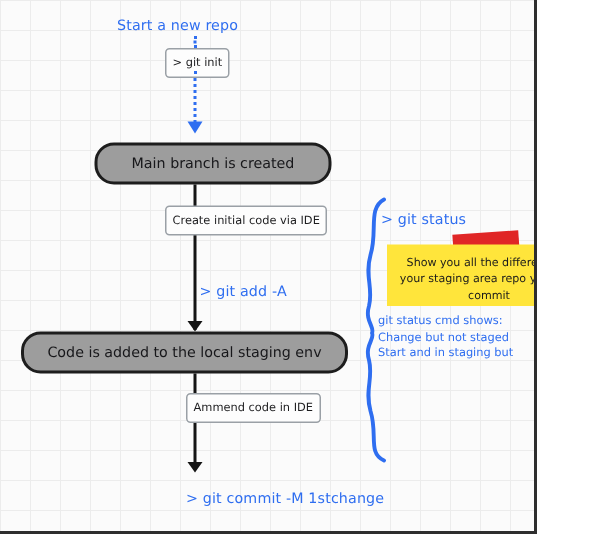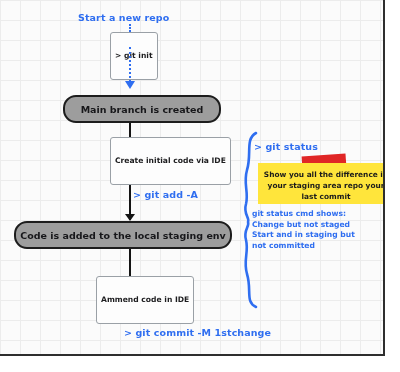--- a/index.html
+++ b/index.html
@@ -13,32 +13,31 @@
     height: 372px;
     overflow: hidden;
     font-family: "Liberation Sans", sans-serif;
   }
 
   
   #canvas {
     position: absolute;
     left: 0;
     top: 0;
-    width: 385px;
+    width: 358px;
     height: 356px;
     background-color: #fbfbfb;
     background-image:
       linear-gradient(to right, #ececec 1px, transparent 1px),
       linear-gradient(to bottom, #ececec 1px, transparent 1px);
     background-size: 20px 20px;
     box-sizing: border-box;
     border-right: 2px solid #2e2e2e;
     border-bottom: 2px solid #2e2e2e;
     overflow: hidden;
-    font-weight: bold;
   }
 
   
   .abs { position: absolute; }
 
   
   .blue-hand {
     color: #2f6ef0;
     font-size: 9.5px;
     font-family: "DejaVu Sans", sans-serif;
@@ -65,21 +64,21 @@
 
   
   .chip {
     position: absolute;
     background: #fdfdfd;
     border: 1px solid #9aa0a6;
     border-radius: 3px;
     color: #1d1d1f;
     font-size: 7.6px;
     font-family: "DejaVu Sans", sans-serif;
-    padding: 18px 4px;
+    padding: 4px 4px;
     white-space: nowrap;
     box-sizing: border-box;
     line-height: 10px;
   }
 
   
   .vline {
     position: absolute;
     width: 2px;
     background: #141414;
@@ -159,37 +158,36 @@
 
   <div class="chip" style="left:110px; top:137px;">Create initial code via IDE</div>
 
   <div class="abs blue-hand" style="left:133px; top:189px;text-align:center;">&gt; git add -A</div>
 
   <div class="node" style="left:14px; top:221px; width:218px; height:28px;">Code is added to the local staging env</div>
 
   <div class="vline" style="left:129px; top:249px; height:64px;"></div>
   <div class="arrowhead" style="left:125px; top:308px;"></div>
 
-  <div class="chip" style="left:96px; top:262px;margin-top:14px;">Ammend code in IDE</div>
+  <div class="chip" style="left:124px; top:262px;">Ammend code in IDE</div>
 
   <div class="abs blue-hand" style="left:124px; top:287px;margin-top:40px;">&gt; git commit -M 1stchange</div>
 
 
   <svg id="brace-svg" width="28" height="180" style="left:236px; top:130px;" viewBox="0 0 28 180">
     <path d="M20 3 C9 9, 16 24, 11 40 C7 54, 13 62, 10 74
              C7 84, 14 88, 12 92 C14 96, 7 100, 10 110
              C13 122, 7 130, 11 144 C16 160, 9 172, 20 177" fill="none" stroke="#2f6ef0" stroke-width="2.6" stroke-linecap="round" stroke-linejoin="round"></path>
   </svg>
 
   <div class="abs blue-hand" style="left:254px; top:141px;">&gt; git status</div>
 
   <div id="sticky-tape" style="left:302px; top:155px; width:44px; height:14px;"></div>
 
   <div id="sticky-note" style="left:258px; top:163px; width:136px; height:41px;">Show you all the difference in your staging area repo your last commit</div>
 
   <div id="status-notes" style="left:252px; top:209px;">
     <div>git status cmd shows:</div>
     <div>Change but not staged</div>
     <div>Start and in staging but</div>
-    <div>not committed</div>
   </div>
 
 </div>
 
 </body></html>

